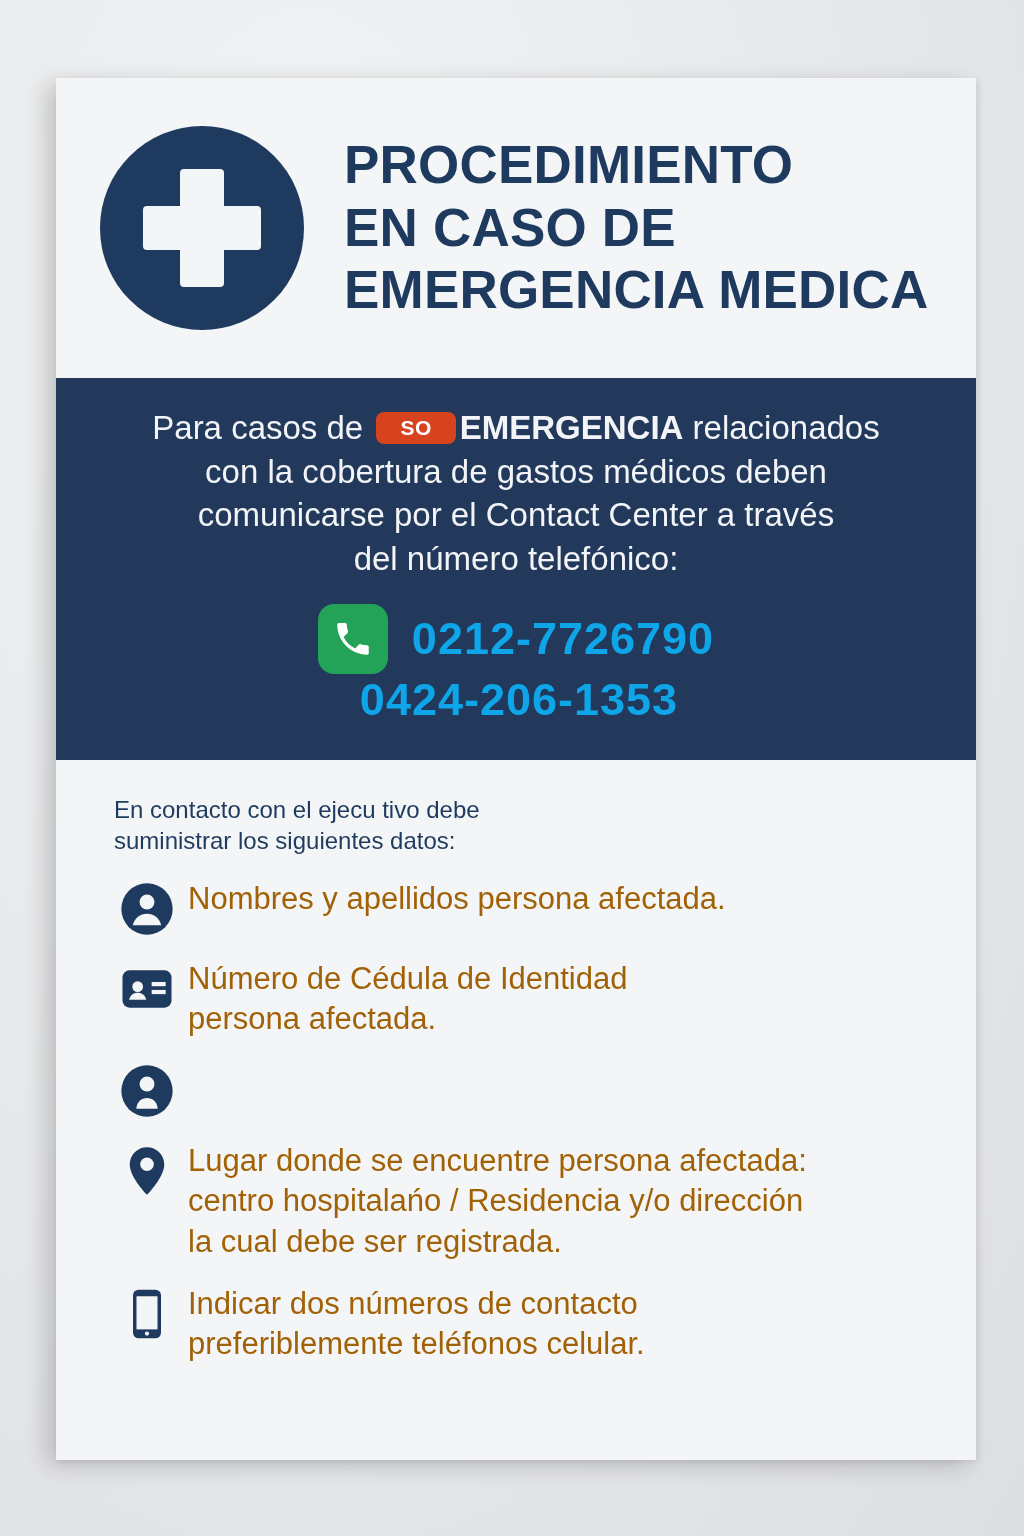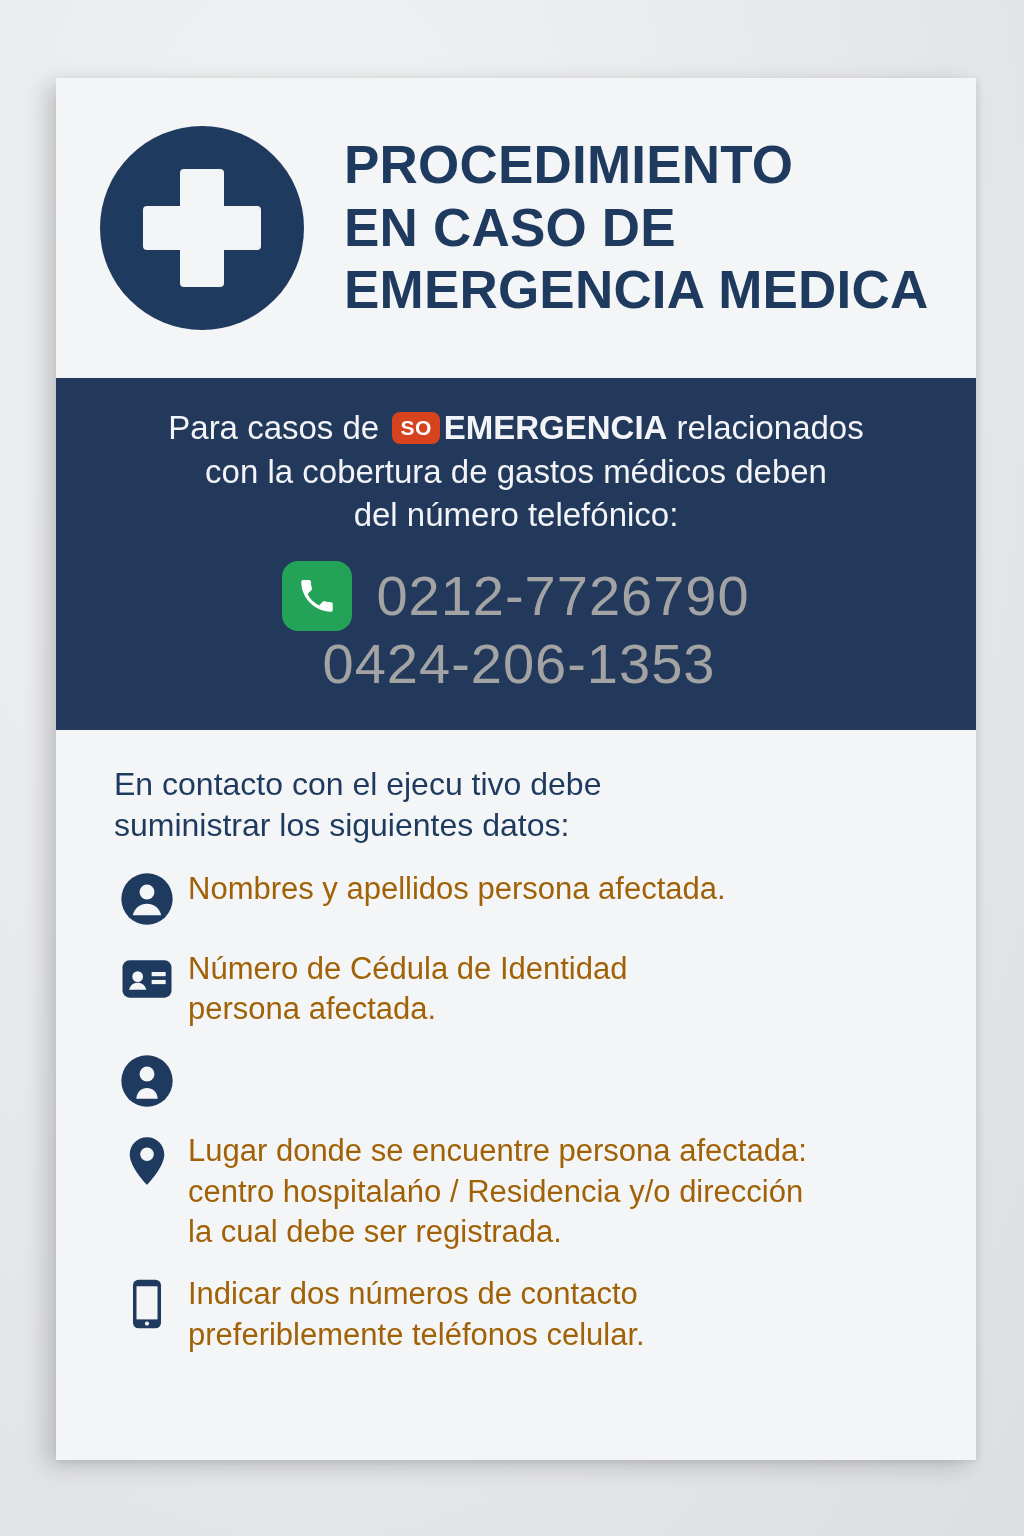--- a/index.html
+++ b/index.html
@@ -95,21 +95,21 @@
     font-weight: 500;
   }
   .navy-intro .line { display: block; }
   .emerg-badge {
     display: inline-block;
     background: #d8431f;
     color: #ffffff;
     font-size: 21px;
     font-weight: bold;
     border-radius: 8px;
-    padding: 2px 8px;
+    padding: 2px 24px;
     vertical-align: 4px;
     margin: 0 4px;
     letter-spacing: 0.5px;
   }
   .strong-word { font-weight: bold; }
 
   .phone-row {
     display: flex;
     align-items: center;
     justify-content: center;
@@ -121,39 +121,39 @@
     border-radius: 16px;
     background: #23a357;
     display: flex;
     align-items: center;
     justify-content: center;
     margin-right: 24px;
     flex: 0 0 70px;
   }
   .phone-icon svg { width: 42px; height: 42px; fill: #ffffff; }
   .phone-number {
-    font-size: 56px;
-    font-weight: normal;
+    font-size: 45px;
+    font-weight: bold;
     letter-spacing: 1px;
-    color: #a3a3a3;
+    color: #0ea5e9;
   }
   .phone-number.second {
     margin-left: 6px;
     text-align: center;
   }
 
   
   .body-sec {
     background: #f4f5f6;
     padding: 34px 48px 20px 58px;
     box-sizing: border-box;
   }
   .body-lead {
     color: #1e3a5f;
-    font-size: 32px;
+    font-size: 24px;
     line-height: 1.3;
     font-weight: 500;
   }
   .body-lead .line { display: block; }
 
   .items { margin-top: 22px; }
   .item {
     display: flex;
     align-items: flex-start;
     margin-bottom: 22px;
@@ -189,20 +189,21 @@
         <span>EMERGENCIA MEDICA</span>
       </div>
     </div>
 
     <div class="navy">
       <div class="navy-intro">
         <span class="line">
           <span>Para casos de </span><span class="emerg-badge">SO</span><span class="strong-word">EMERGENCIA</span><span> relacionados</span>
         </span>
         <span class="line">con la cobertura de gastos médicos deben</span>
+        <span class="line">comunicarse por el Contact Center a través</span>
         <span class="line">del número telefónico:</span>
       </div>
 
       <div class="phone-row">
         <span class="phone-icon">
           <svg viewBox="0 0 24 24" aria-hidden="true">
             <path d="M6.6 10.8c1.4 2.8 3.8 5.1 6.6 6.6l2.2-2.2c.3-.3.7-.4 1-.2 1.1.4 2.3.6 3.6.6.6 0 1 .4 1 1V20c0 .6-.4 1-1 1C10.8 21 3 13.2 3 3.9c0-.6.4-1 1-1h3.5c.6 0 1 .4 1 1 0 1.2.2 2.4.6 3.6.1.3 0 .7-.2 1l-2.3 2.3z"></path>
           </svg>
         </span>
         <span class="phone-number">0212-7726790</span>

